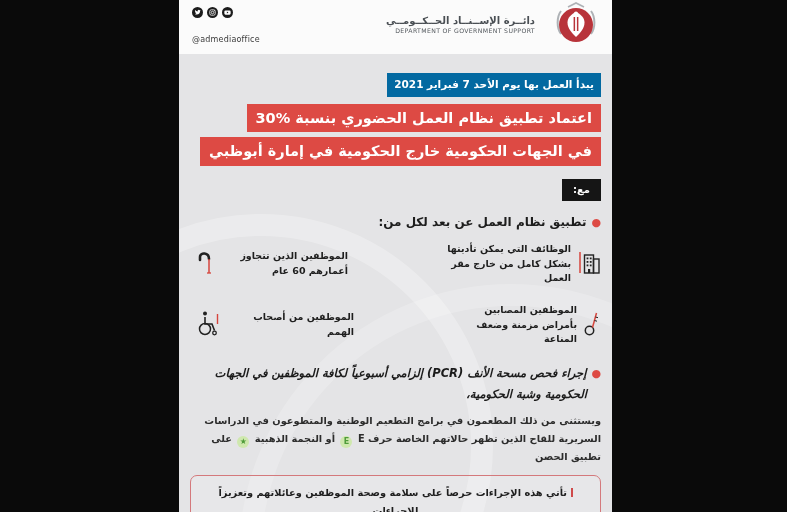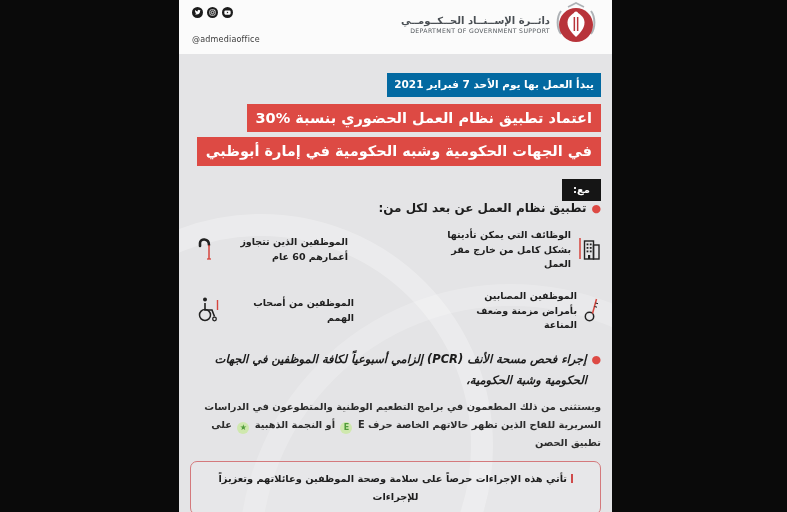--- a/index.html
+++ b/index.html
@@ -8,21 +8,21 @@
   .poster{position:absolute;left:179px;top:0;width:433px;height:512px;background:#e4e4e6;overflow:hidden;}
 
   
   .poster-header{height:54px;background:#fbfbfb;display:flex;justify-content:space-between;
                  align-items:center;padding:4px 13px 8px;box-sizing:border-box;}
   .social-block{display:flex;flex-direction:column;gap:17px;}
   .social-row{display:flex;gap:4px;}
   .social-circle{width:11px;height:11px;border-radius:50%;background:#1c1c1c;display:flex;
                  align-items:center;justify-content:center;}
   .handle{font-size:8px;color:#3a3a3a;letter-spacing:.2px;}
-  .dept-block{display:flex;align-items:center;gap:3px;}
+  .dept-block{display:flex;align-items:center;gap:18px;}
   .dept-text{text-align:right;line-height:1.25;}
   .dept-ar{font-size:10px;color:#4a4f54;font-weight:bold;direction:rtl;}
   .dept-en{font-size:6.2px;color:#54595e;letter-spacing:.35px;}
 
   
   .poster-body{position:relative;direction:rtl;text-align:right;padding:19px 11px 0;
                box-sizing:border-box;height:458px;overflow:hidden;}
   .wm{position:absolute;border:22px solid rgba(255,255,255,.28);border-radius:50%;pointer-events:none;}
   .wm1{width:420px;height:420px;left:-150px;top:160px;}
   .wm2{width:500px;height:500px;left:60px;top:230px;border-color:rgba(255,255,255,.20);}
@@ -31,21 +31,21 @@
   .badge-line{line-height:0;}
   .date-badge{display:inline-block;background:#0369a1;color:#fff;font-size:10.5px;font-weight:bold;
               padding:5px 7px;line-height:1.3;}
   .headline{margin-top:7px;}
   .red-strip{display:inline-block;background:#dd4a44;color:#fff;font-size:14.5px;font-weight:bold;
              padding:5px 9px;line-height:1.3;margin-bottom:5px;}
   .with-line{margin-top:8px;line-height:0;}
   .with-badge{display:inline-block;background:#151515;color:#fff;font-size:10px;font-weight:bold;
               padding:4px 11px;line-height:1.35;}
 
-  .lead-bullet{font-size:12px;font-weight:bold;color:#1d1d1d;}
+  .lead-bullet{margin-top:14px;font-size:12px;font-weight:bold;color:#1d1d1d;}
   .dot{color:#dd4a44;font-size:11px;margin-left:5px;}
 
   .cat-grid{margin-top:13px;display:grid;grid-template-columns:57% 43%;row-gap:17px;}
   .cat{display:flex;align-items:center;gap:6px;font-size:9.5px;font-weight:bold;color:#1e1e1e;
        line-height:1.55;}
   .cat:nth-child(even){flex-direction:row-reverse;justify-content:flex-start;padding-left:6px;}
   .cat-text{max-width:128px;}
   .cat svg{flex:0 0 auto;}
 
   .pcr{margin-top:16px;font-size:11.5px;font-weight:bold;color:#1b1b1b;line-height:1.85;
@@ -117,21 +117,21 @@
       <div class="wm wm2"></div>
 
       <div class="content">
 
         <div class="badge-line">
           <span class="date-badge">يبدأ العمل بها يوم الأحد 7 فبراير 2021</span>
         </div>
 
         <div class="headline">
           <div class="badge-line"><span class="red-strip">اعتماد تطبيق نظام العمل الحضوري بنسبة %30</span></div>
-          <div class="badge-line"><span class="red-strip">في الجهات الحكومية وشبه الحكومية في إمارة أبوظبي</span></div>
+          <div class="badge-line"><span class="red-strip">في الجهات الحكومية خارج الحكومية في إمارة أبوظبي</span></div>
         </div>
 
         <div class="with-line">
           <span class="with-badge">مع:</span>
         </div>
 
         <div class="lead-bullet">
           <span class="dot">●</span><span>تطبيق نظام العمل عن بعد لكل من:</span>
         </div>
 

